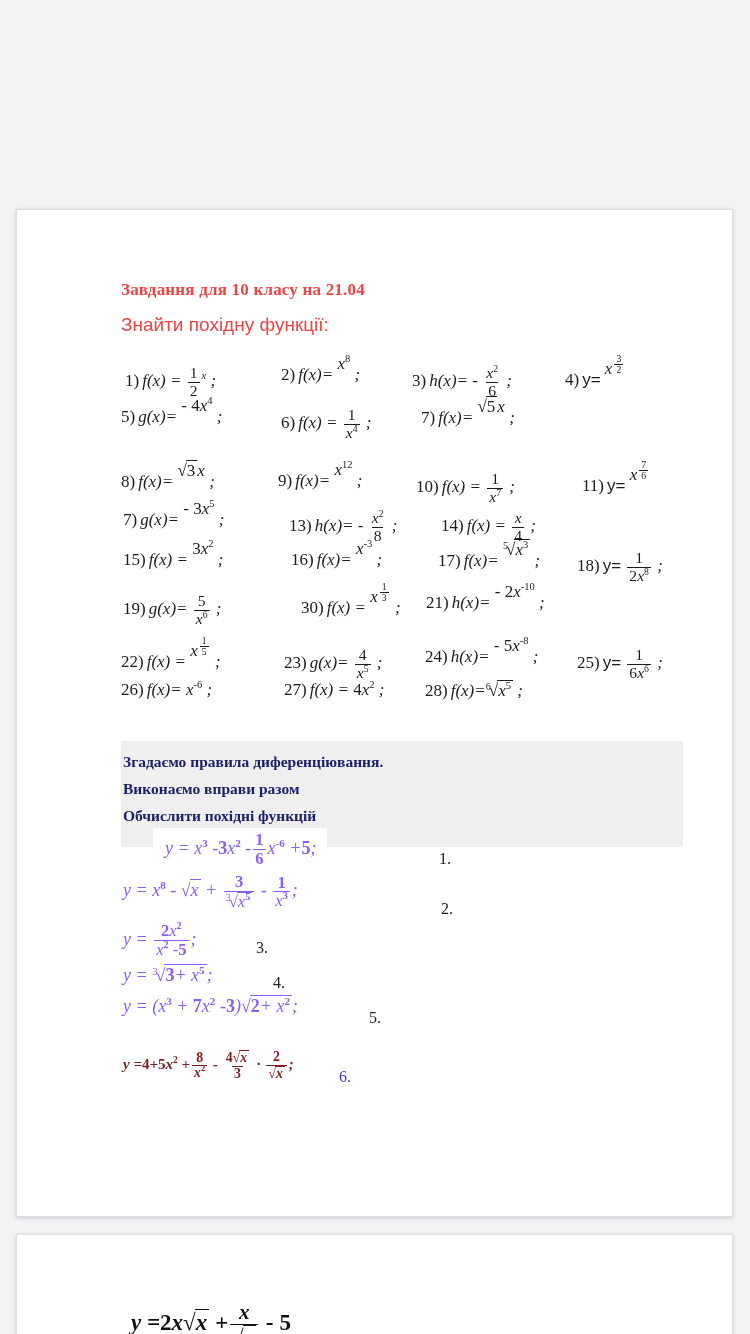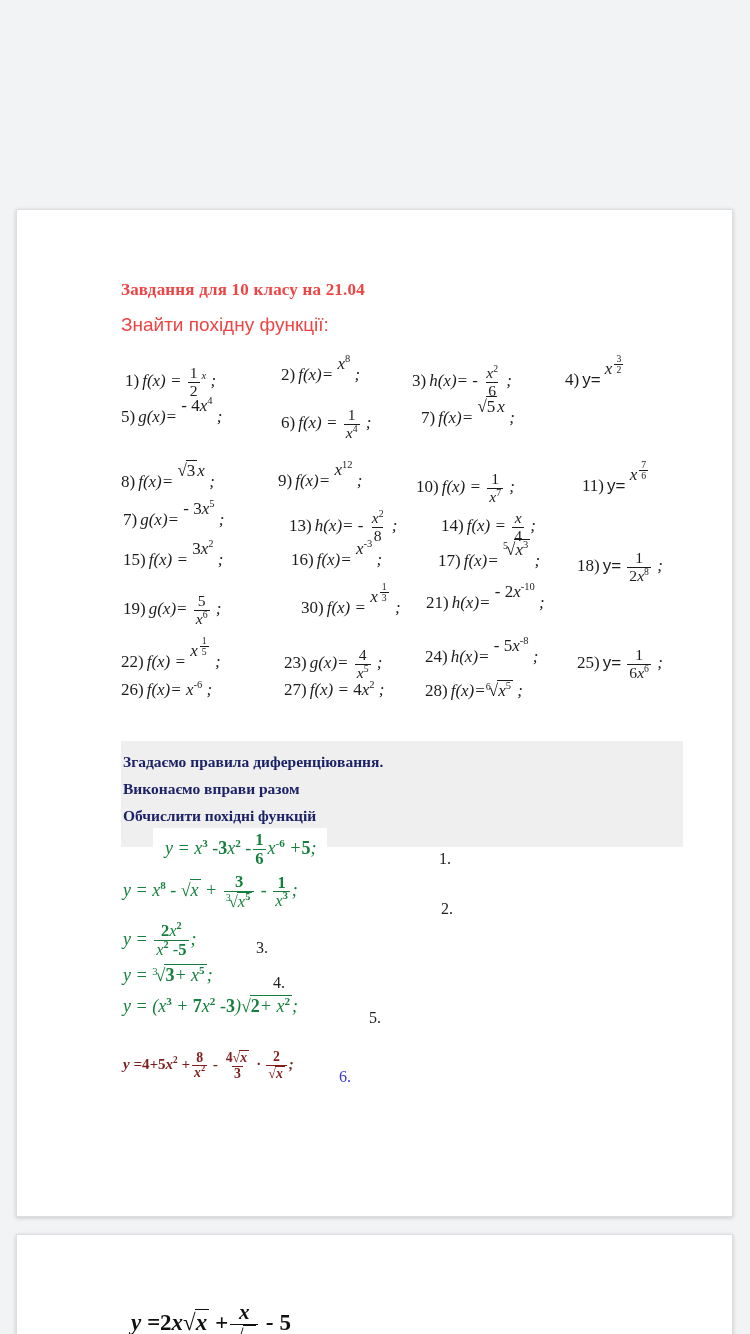--- a/index.html
+++ b/index.html
@@ -51,21 +51,21 @@
   .highlight{
     position:absolute;left:104px;top:531px;width:562px;height:106px;
     background:#efefef;padding:7px 0 0 2px;box-sizing:border-box;
   }
   .hline{
     font-weight:bold;color:#1c2266;font-size:15.5px;line-height:27px;
     white-space:nowrap;
   }
   
   .sol{
-    position:absolute;font-size:18px;color:#15803d;white-space:nowrap;
+    position:absolute;font-size:18px;color:#8b5cf6;white-space:nowrap;
   }
   .sol .d{font-weight:bold;font-style:normal;}
   .sol.whitebg{background:#ffffff;padding:3px 10px 5px 12px;}
   .sol.black{color:#7f1d1d;font-size:15px;font-weight:bold;}
   .solnum{
     position:absolute;font-size:16px;color:#222222;white-space:nowrap;
   }
   .solnum.blue{color:#3b3bd0;}
   
   .p2formula{

